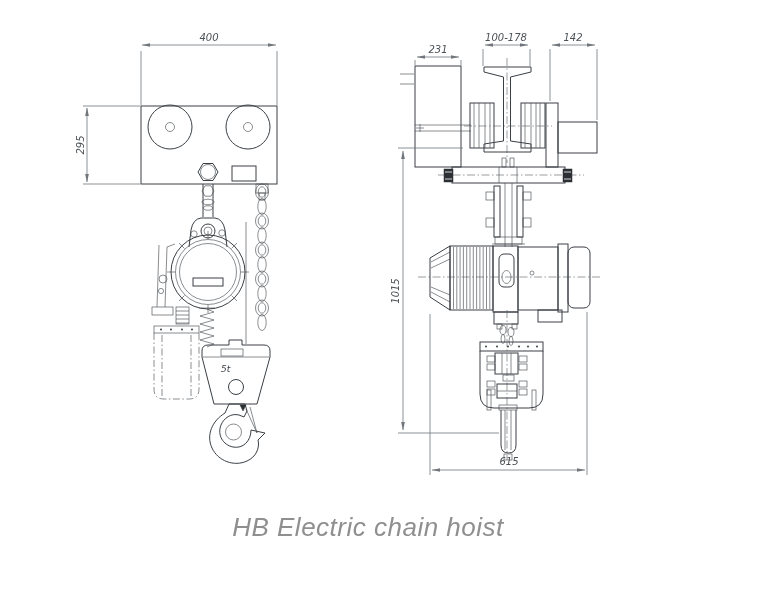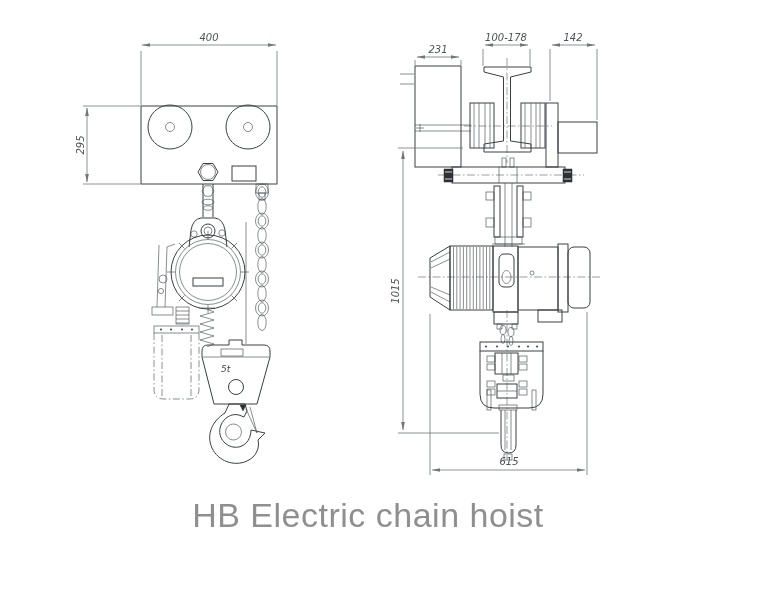--- a/index.html
+++ b/index.html
@@ -10,23 +10,23 @@
   .ln  {fill:none;stroke:#3a3f44;stroke-width:1;}
   .thin{fill:none;stroke:#4a4f54;stroke-width:0.65;}
   .dim {fill:none;stroke:#70767b;stroke-width:0.8;}
   .cl  {fill:none;stroke:#585d62;stroke-width:0.6;stroke-dasharray:8 2.5 1.5 2.5;}
   .ph  {fill:none;stroke:#585d62;stroke-width:0.7;stroke-dasharray:7 2.5 1.5 2.5;}
   .dk  {fill:#2c3034;stroke:#2c3034;stroke-width:0.5;}
   .wht {stroke:#ffffff;stroke-width:0.8;fill:none;}
   .dot {fill:#3a3f44;stroke:none;}
   text.dimtxt{font:italic 10px "DejaVu Sans",sans-serif;fill:#4c5156;}
   text.captxt{font:italic 9px "DejaVu Sans",sans-serif;fill:#3a3f44;}
-  #title{position:absolute;left:0;top:496px;width:736px;text-align:center;
-         font-family:"Liberation Sans",sans-serif;font-size:34px;font-weight:300;
-         letter-spacing:0.5px;color:#8f8f8f;}
+  #title{position:absolute;left:0;top:512px;width:736px;text-align:center;
+         font-family:"Liberation Sans",sans-serif;font-size:26px;font-weight:300;
+         letter-spacing:0.5px;color:#8f8f8f;font-style:italic;}
 </style>
 </head>
 <body>
 
 <div id="stage">
 <svg width="768" height="596" viewBox="0 0 768 596">
   <defs>
     <marker id="arr" viewBox="0 0 10 8" refX="9.5" refY="4" markerWidth="11" markerHeight="9" orient="auto-start-reverse">
       <path d="M0,1.8 L10,4 L0,6.2 Z" fill="#70767b"></path>
     </marker>

